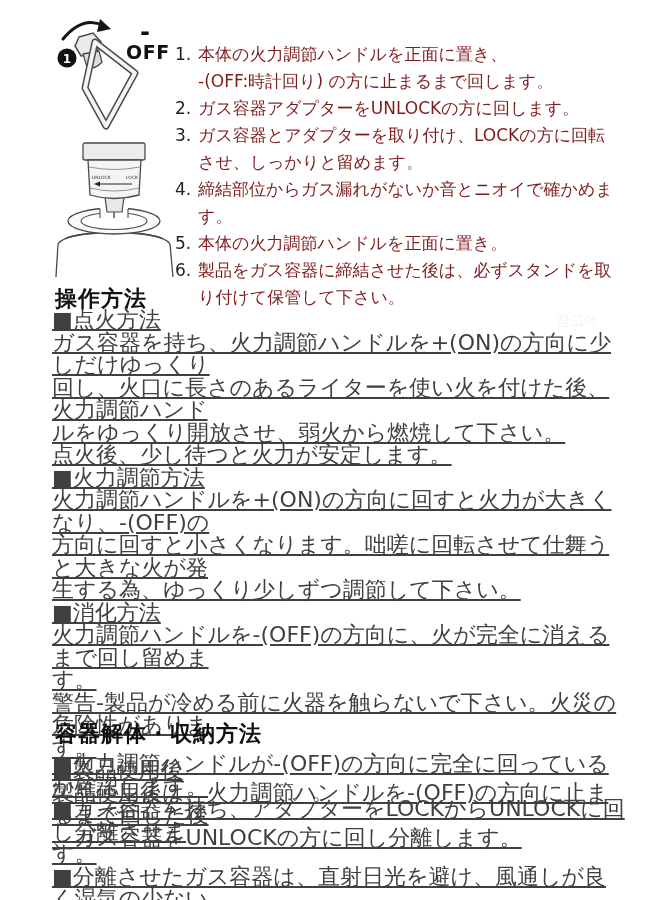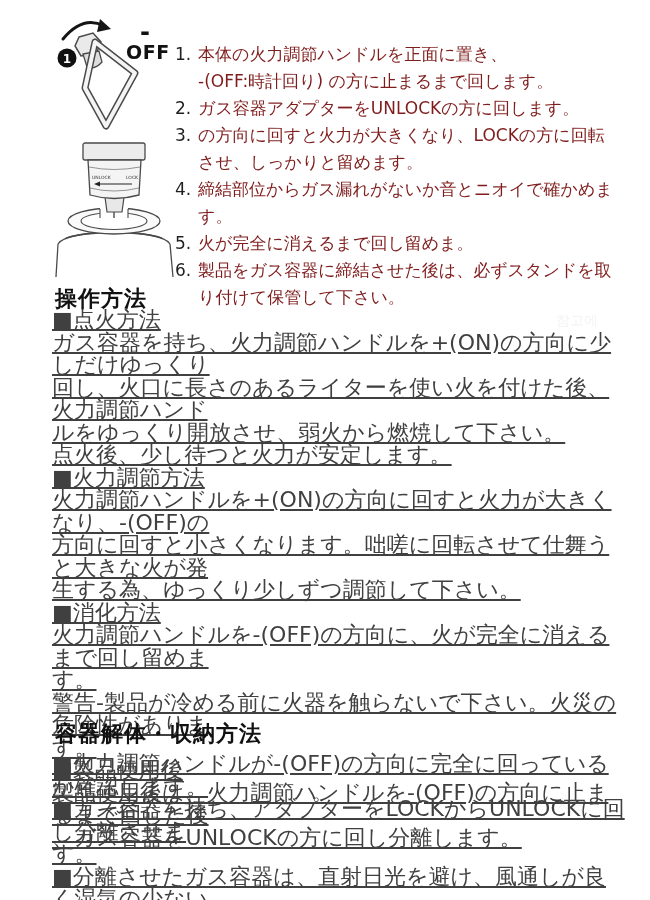--- a/index.html
+++ b/index.html
@@ -145,31 +145,31 @@
       <span class="step-num">1.</span>
       <span class="step-text">本体の火力調節ハンドルを正面に置き、
 -(OFF:時計回り) の方に止まるまで回します。</span>
     </div>
     <div class="step-row">
       <span class="step-num">2.</span>
       <span class="step-text">ガス容器アダプターをUNLOCKの方に回します。</span>
     </div>
     <div class="step-row">
       <span class="step-num">3.</span>
-      <span class="step-text">の方向に回すと火力が大きくなり、LOCKの方に回転
+      <span class="step-text">ガス容器とアダプターを取り付け、LOCKの方に回転
 させ、しっかりと留めます。</span>
     </div>
     <div class="step-row">
       <span class="step-num">4.</span>
       <span class="step-text">締結部位からガス漏れがないか音とニオイで確かめま
 す。</span>
     </div>
     <div class="step-row">
       <span class="step-num">5.</span>
-      <span class="step-text">火が完全に消えるまで回し留めま。</span>
+      <span class="step-text">本体の火力調節ハンドルを正面に置き。</span>
     </div>
     <div class="step-row">
       <span class="step-num">6.</span>
       <span class="step-text">製品をガス容器に締結させた後は、必ずスタンドを取
 り付けて保管して下さい。</span>
     </div>
   </div>
 
   <div class="abs section-title" style="left:55px; top:284px;text-align:right;">操作方法</div>
   <div class="abs bodytext" style="left:52px; top:309px;">■点火方法

